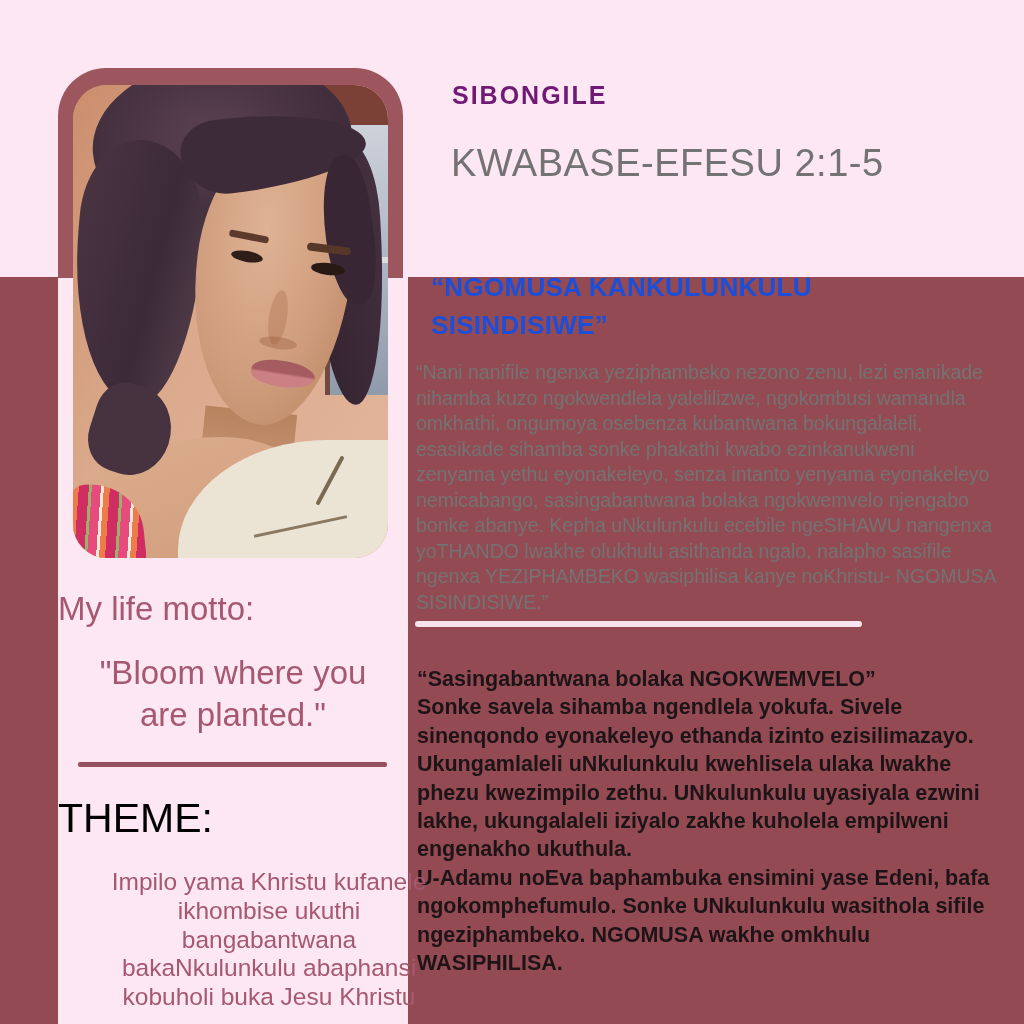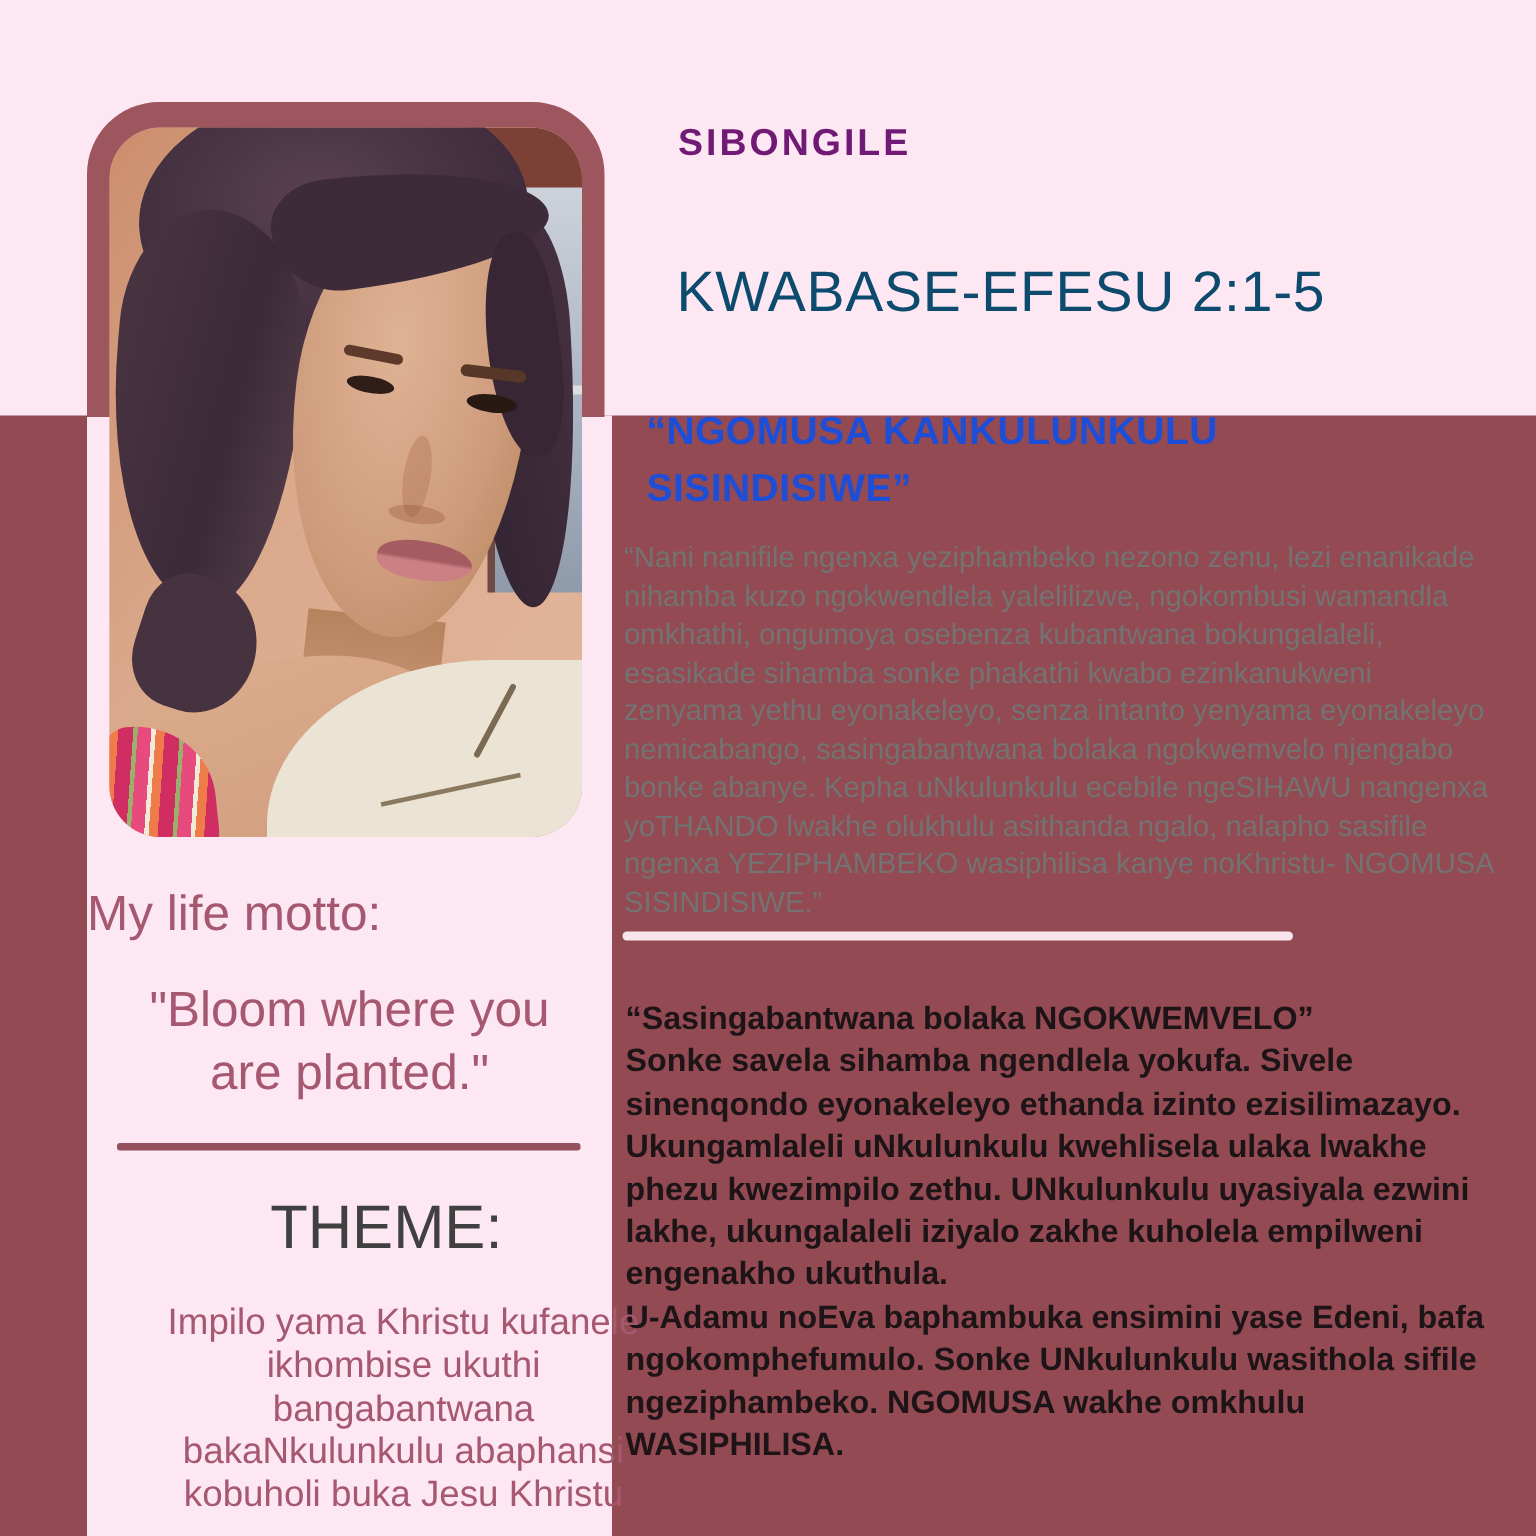--- a/index.html
+++ b/index.html
@@ -33,31 +33,31 @@
   .ph-temple{left:252px;top:70px;width:48px;height:150px;background:#382634;border-radius:60% 40% 50% 50%;transform:rotate(-8deg);}
   .ph-brow-l{left:156px;top:148px;width:40px;height:7px;background:#5d3a2c;border-radius:4px;transform:rotate(11deg);}
   .ph-brow-r{left:234px;top:160px;width:44px;height:8px;background:#573728;border-radius:4px;transform:rotate(7deg);}
   .ph-eye-l{left:158px;top:166px;width:32px;height:11px;background:#2e1d18;border-radius:50%;transform:rotate(10deg);}
   .ph-eye-r{left:238px;top:178px;width:34px;height:12px;background:#291914;border-radius:50%;transform:rotate(7deg);}
   .ph-nose{left:196px;top:205px;width:18px;height:55px;background:rgba(158,94,58,.28);border-radius:50%;transform:rotate(9deg);}
   .ph-nose-base{left:186px;top:252px;width:38px;height:12px;background:rgba(138,76,48,.30);border-radius:50%;transform:rotate(8deg);}
   .ph-lips{left:178px;top:276px;width:64px;height:26px;background:linear-gradient(180deg,#a55c61 45%,#cb8184 55%);border-radius:48% 52% 55% 45%;transform:rotate(9deg);}
   
   .name{position:absolute;left:452px;top:81px;font-size:25px;font-weight:bold;letter-spacing:2px;color:#701a75;}
-  .scripture{position:absolute;left:451px;top:142px;font-size:38px;font-weight:400;color:#0c4a6e;letter-spacing:.5px;margin-top:32px;}
+  .scripture{position:absolute;left:451px;top:142px;font-size:38px;font-weight:400;color:#737373;letter-spacing:.5px;}
   
   .verse-heading{position:absolute;left:431px;top:268px;font-size:26px;font-weight:bold;color:#1d4ed8;line-height:38px;white-space:pre;letter-spacing:.3px;}
   .verse-text{position:absolute;left:416px;top:360px;font-size:19.5px;color:#737373;line-height:25.5px;white-space:pre;}
   .verse-divider{position:absolute;left:415px;top:621px;width:447px;height:6px;background:#f7e4ed;border-radius:3px;}
   .commentary{position:absolute;left:417px;top:665px;font-size:21.5px;font-weight:bold;color:#1d1418;line-height:28.4px;white-space:pre;}
   
   .motto-label{position:absolute;left:58px;top:590px;width:350px;font-size:33px;color:#a65870;}
   .motto-quote{position:absolute;left:58px;top:652px;width:350px;text-align:center;font-size:33px;color:#a65870;line-height:42px;white-space:pre;}
   .left-divider{position:absolute;left:78px;top:762px;width:309px;height:5px;background:#95515d;border-radius:2px;}
-  .theme-label{position:absolute;left:58px;top:795px;width:277px;text-align:right;font-size:41px;color:#404040;}
+  .theme-label{position:absolute;left:58px;top:795px;width:277px;text-align:left;font-size:41px;color:#000000;}
   .theme-text{position:absolute;left:58px;top:868px;width:422px;text-align:center;font-size:24.5px;color:#a65870;line-height:28.8px;white-space:pre;}
 </style>
 </head>
 <body>
 
 <div class="canvas">
 
   <div class="maroon-bg"></div>
   <div class="center-panel"></div>
 

